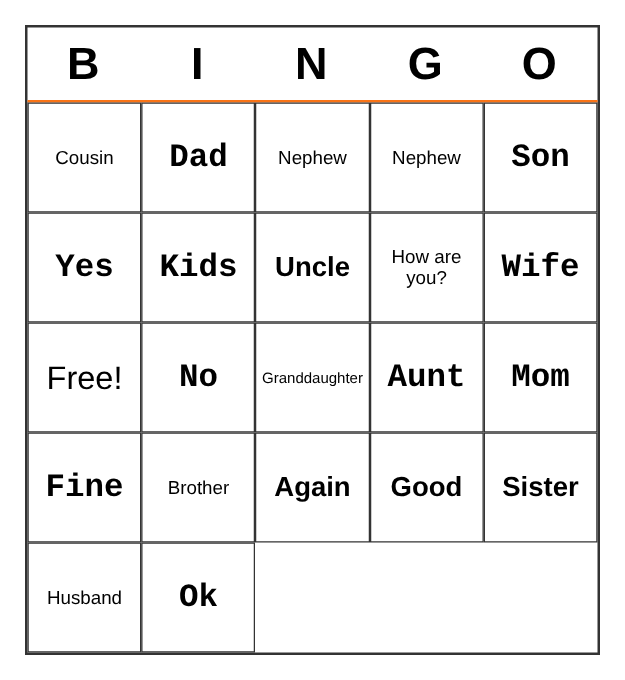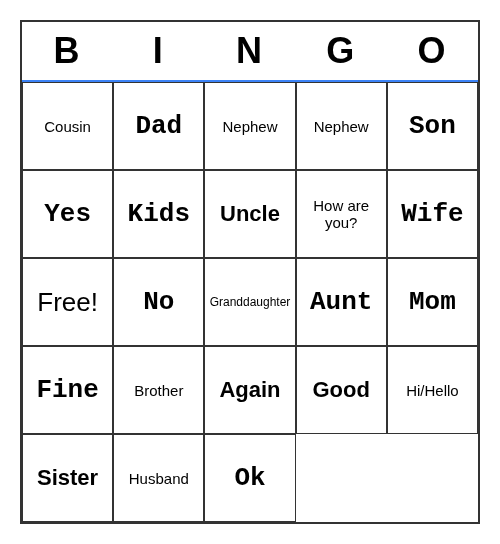--- a/index.html
+++ b/index.html
@@ -28,21 +28,21 @@
       text-align: center;
       font-size: 36px;
       font-weight: bold;
       padding: 8px 4px;
       letter-spacing: 2px;
     }
 
     .bingo-grid {
       display: grid;
       grid-template-columns: repeat(5, 1fr);
-      border-top: 2px solid #3b82f6;
+      border-top: 2px solid #f97316;
     }
 
     .bingo-cell {
       border: 1px solid #333;
       min-height: 88px;
       display: flex;
       align-items: center;
       justify-content: center;
       text-align: center;
       padding: 6px 4px;
@@ -98,18 +98,17 @@
       <div class="bingo-cell large">Wife</div>
       <div class="bingo-cell free">Free!</div>
       <div class="bingo-cell large">No</div>
       <div class="bingo-cell xsmall">Granddaughter</div>
       <div class="bingo-cell large">Aunt</div>
       <div class="bingo-cell large">Mom</div>
       <div class="bingo-cell large">Fine</div>
       <div class="bingo-cell small">Brother</div>
       <div class="bingo-cell medium">Again</div>
       <div class="bingo-cell medium">Good</div>
-      <div class="bingo-cell small">Hi/Hello</div>
       <div class="bingo-cell medium">Sister</div>
       <div class="bingo-cell small">Husband</div>
       <div class="bingo-cell large">Ok</div>
     </div>
 </div>
 
 </body></html>

